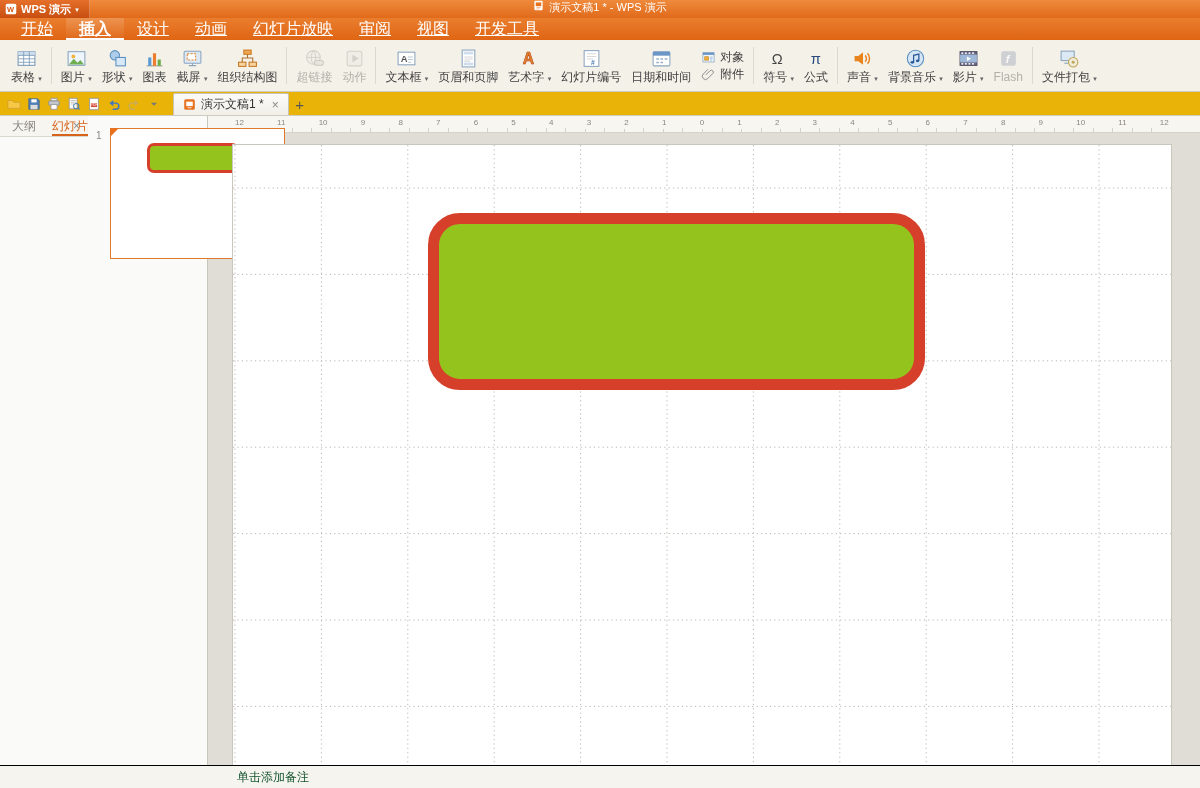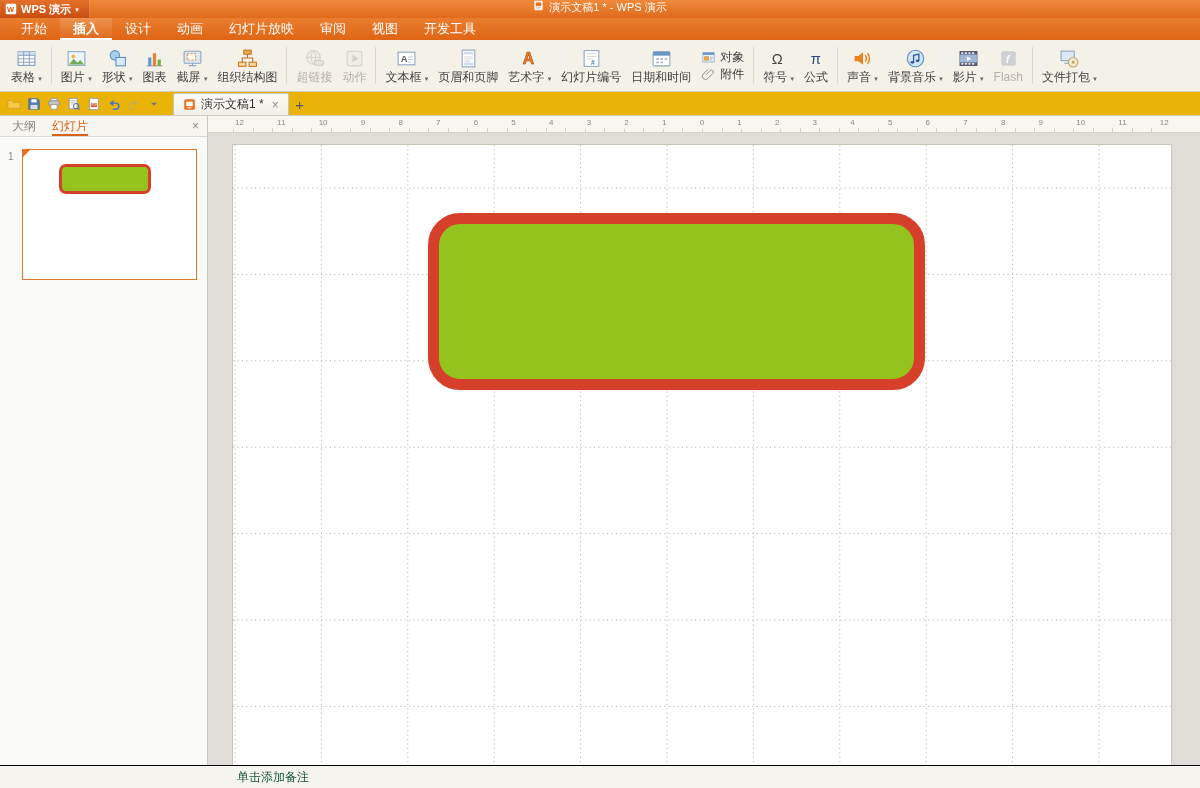--- a/index.html
+++ b/index.html
@@ -10,21 +10,21 @@
   }
   
   .titlebar { height:18px; background:linear-gradient(#ef8a3c,#e06a1a); display:flex; align-items:center; position:relative; }
   .logo-btn { height:18px; padding:0 10px 0 5px; background:linear-gradient(#e5702a,#c84e10); color:#fff; display:flex; align-items:center; gap:4px; font-size:11px; font-weight:bold; border-right:1px solid rgba(255,255,255,.25); }
   .logo-glyph svg { width:12px; height:12px; display:block; }
   .small-caret { font-size:7px; line-height:1; }
   .window-title { position:absolute; left:0; right:0; top:0; bottom:0; display:flex; justify-content:center; gap:5px; color:#fff; font-size:11px; pointer-events:none; }
   .title-doc-icon svg { width:11px; height:11px; display:block; }
   
   .menubar { height:22px; background:linear-gradient(#ea7e2e,#df6514); display:flex; align-items:stretch; padding-left:8px; }
-  .menu-tab { color:#fff; padding:0 13px; display:flex; align-items:center; font-size:13px; }
+  .menu-tab { color:#fff; padding:0 13px; display:flex; align-items:center; font-size:16px;text-decoration:underline; }
   .menu-tab.active { font-weight:bold; background:linear-gradient(rgba(255,255,255,.16),rgba(255,255,255,.02)); box-shadow:inset 0 -2px 0 #ffffff; }
   
   .ribbon { height:52px; background:#f4f1e9; border-bottom:1px solid #cfccc0; display:flex; align-items:stretch; padding:2px 6px; }
   .ribbon-groups { display:flex; align-items:stretch; }
   .rb-sep { width:1px; background:#dcd8cb; margin:5px 4px; }
   .rb-btn { display:flex; flex-direction:column; align-items:center; justify-content:center; padding:2px 5px; gap:2px; border-radius:2px; cursor:default; }
   .rb-btn .ic { height:22px; display:flex; align-items:flex-end; }
   .rb-btn .ic svg { width:21px; height:21px; display:block; }
   .rb-btn .lbl { font-size:12px; color:#3f3f3f; white-space:nowrap; line-height:1.1; }
   .rb-btn .caret { font-size:7px; color:#666; }
@@ -39,21 +39,21 @@
   .qat-btn { width:18px; height:18px; display:flex; align-items:center; justify-content:center; border-radius:2px; }
   .qat-btn svg { width:14px; height:14px; display:block; }
   .qat-btn.disabled { opacity:.5; }
   .doc-tabs { display:flex; align-items:flex-end; height:100%; margin-left:10px; }
   .doc-tab { height:22px; display:flex; align-items:center; gap:5px; background:linear-gradient(#fcfbf8,#f1efe8); border:1px solid #c8c5b8; border-bottom:none; padding:0 9px; font-size:12px; color:#333; border-radius:2px 2px 0 0; }
   .doc-tab .tab-icon svg { width:13px; height:13px; display:block; }
   .tab-close { color:#8a8a8a; font-size:12px; margin-left:3px; line-height:1; }
   .new-tab-button { width:22px; height:22px; display:flex; align-items:center; justify-content:center; color:#555; font-size:15px; }
   
   .main { display:flex; height:649px; }
-  .left-panel { width:208px; background:#fafaf8; border-right:1px solid #c9c6bc; display:flex; flex-direction:column; }
+  .left-panel { width:208px; background:#fafaf8; border-right:1px solid #c9c6bc; display:flex; }
   .panel-header { height:21px; display:flex; align-items:stretch; border-bottom:1px solid #dbd8cf; background:#f6f5f0; padding-left:12px; gap:16px; font-size:12px; position:relative; }
   .ptab { color:#8a8880; display:flex; align-items:center; }
   .ptab.active { color:#d8641c; box-shadow:inset 0 -2px 0 #d8641c; }
   .panel-close { position:absolute; right:8px; top:0; bottom:0; display:flex; align-items:center; color:#8a8a8a; font-size:12px; }
   .thumb-area { flex:1; position:relative; }
   .thumb-num { position:absolute; left:8px; top:14px; font-size:10px; color:#8a8880; }
   .thumb { position:absolute; left:22px; top:12px; width:175px; height:131px; background:#fff; border:1px solid #e0792c; }
   .thumb .corner { position:absolute; left:-1px; top:-1px; width:0; height:0; border-top:9px solid #e8711f; border-right:9px solid transparent; }
   .thumb-shape { position:absolute; left:21%; top:11%; width:53%; height:23%; border:3px solid #d6402b; border-radius:7px; background:#95c31d; }
   .right-area { flex:1; display:flex; flex-direction:column; background:#e0ddd7; }

